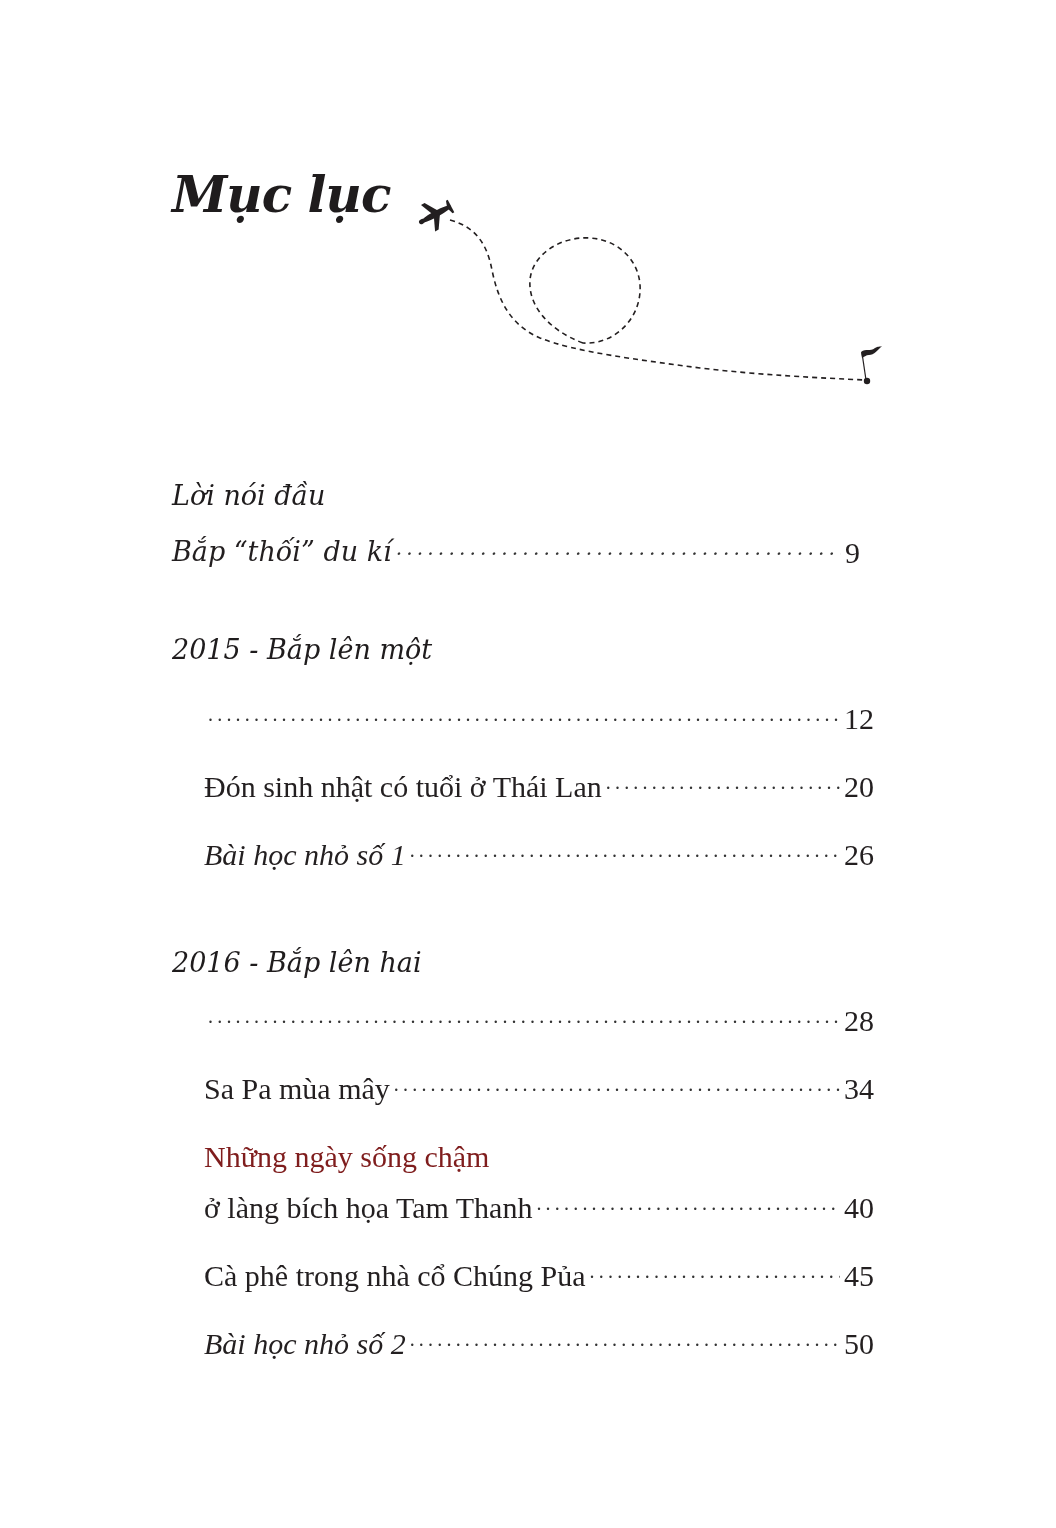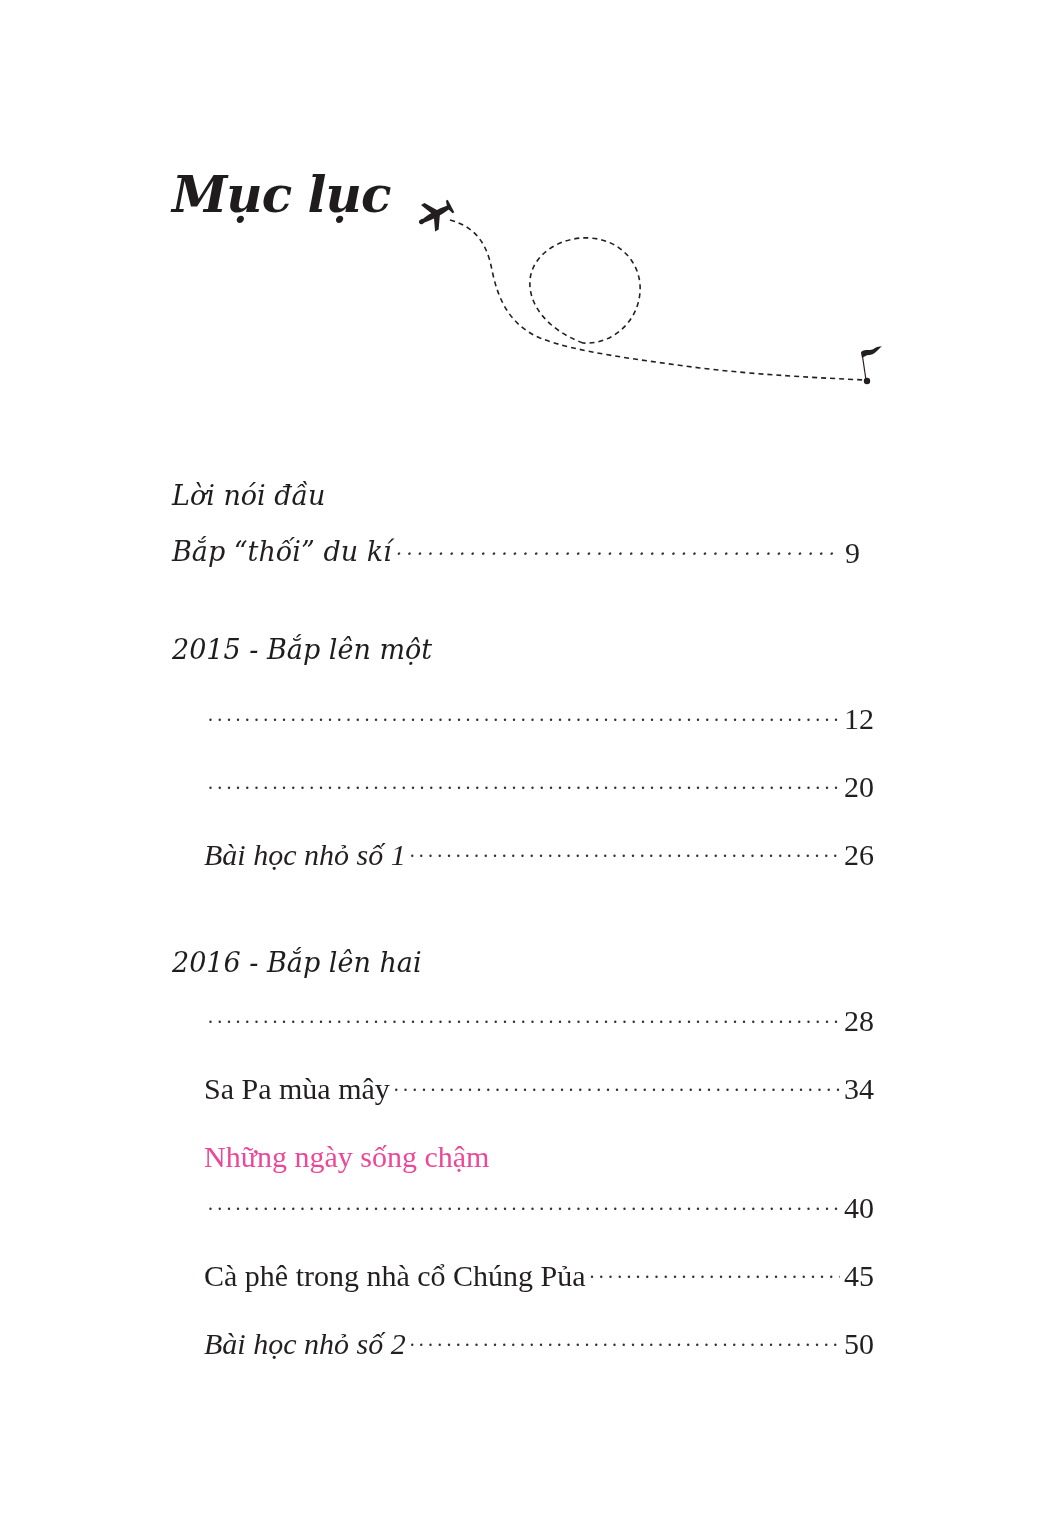--- a/index.html
+++ b/index.html
@@ -29,21 +29,21 @@
     .entry .label { white-space: nowrap; }
     .entry .leader {
       flex: 1; margin: 0 4px; overflow: hidden; white-space: nowrap;
       color: #333; letter-spacing: 4.2px; font-size: 20px;
     }
     .entry .page { white-space: nowrap; }
     .entry.italic .label { font-style: italic; }
     .entry.script-entry { font-family: "DejaVu Serif", serif; font-style: italic; font-size: 27px; }
     .line2 {
       position: absolute; font-family: "Liberation Serif", serif; font-size: 30px; line-height: 1;
-      color: #ec4899; white-space: nowrap;
+      color: #7f1d1d; white-space: nowrap;
     }
   </style>
 </head>
 <body>
 
 <div class="title">Mục lục</div>
 
 <svg class="flight-path" viewBox="0 0 1056 420">
   <g transform="translate(436,214) rotate(-28)">
     <ellipse cx="0" cy="0" rx="17" ry="3.2" fill="#231f20"></ellipse>
@@ -69,20 +69,21 @@
 </div>
 
 <div class="section-head script" style="top:636px;">2015 - Bắp lên một</div>
 
 <div class="entry" style="left:204px; top:704px; width:670px;">
   <span class="leader">........................................................................................</span>
   <span class="page">12</span>
 </div>
 
 <div class="entry" style="left:204px; top:772px; width:670px;">
+  <span class="label">Đón sinh nhật có tuổi ở Thái Lan</span>
   <span class="leader">........................................................................................</span>
   <span class="page">20</span>
 </div>
 
 <div class="entry italic" style="left:204px; top:840px; width:670px;">
   <span class="label">Bài học nhỏ số 1</span>
   <span class="leader">........................................................................................</span>
   <span class="page">26</span>
 </div>
 
@@ -94,20 +95,21 @@
 </div>
 
 <div class="entry" style="left:204px; top:1074px; width:670px;">
   <span class="label">Sa Pa mùa mây</span>
   <span class="leader">........................................................................................</span>
   <span class="page">34</span>
 </div>
 
 <div class="line2" style="left:204px; top:1142px;">Những ngày sống chậm</div>
 <div class="entry" style="left:204px; top:1193px; width:670px;">
+  <span class="label">ở làng bích họa Tam Thanh</span>
   <span class="leader">........................................................................................</span>
   <span class="page">40</span>
 </div>
 
 <div class="entry" style="left:204px; top:1261px; width:670px;">
   <span class="label">Cà phê trong nhà cổ Chúng Pủa</span>
   <span class="leader">........................................................................................</span>
   <span class="page">45</span>
 </div>
 

